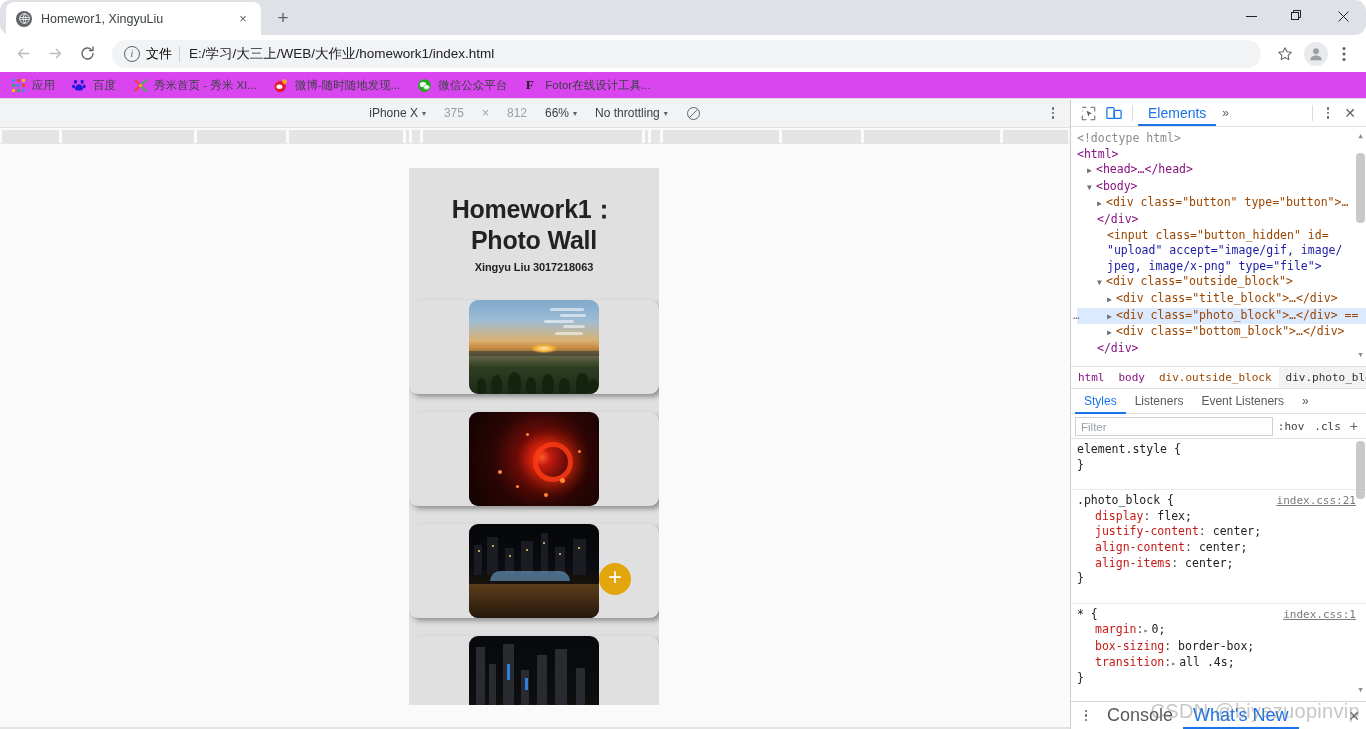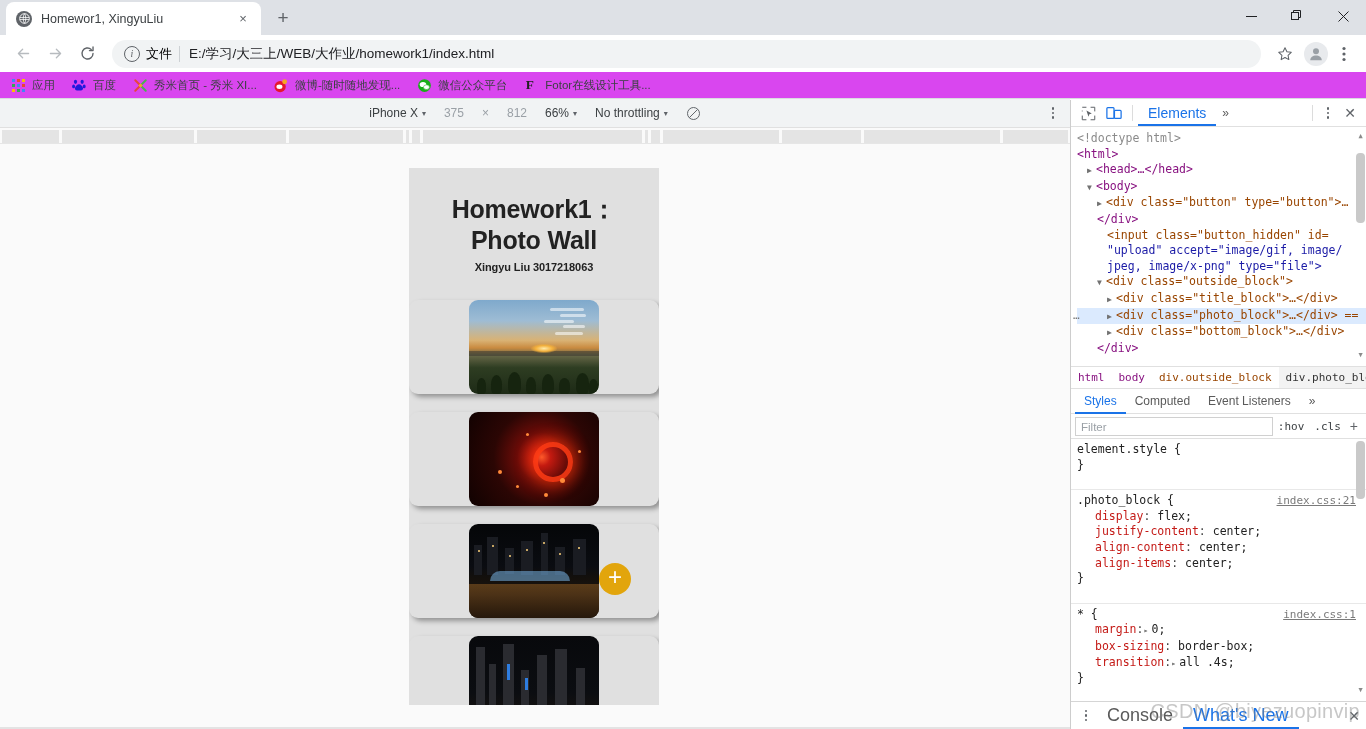--- a/index.html
+++ b/index.html
@@ -10,20 +10,21 @@
     background:#fff;
     -webkit-font-smoothing:antialiased;
   }
 
   
   .chrome-window { width:1366px; height:729px; position:relative; background:#fff; }
 
   .tabstrip {
     height:35px; background:#dee1e6; display:flex; align-items:flex-end;
     position:relative;
+    border-radius:11px;
   }
   .tab {
     height:33px; width:255px; background:#fff;
     border-radius:8px 8px 0 0; display:flex; align-items:center;
     padding:0 10px; margin-left:6px; position:relative;
   }
   .tab-favicon {
     width:16px; height:16px; border-radius:50%;
     background:#5f6368; margin-right:9px; flex:0 0 16px;
     display:flex; align-items:center; justify-content:center;
@@ -619,21 +620,21 @@
 
     <div class="breadcrumb">
       <div class="crumb">html</div>
       <div class="crumb">body</div>
       <div class="crumb c2">div.outside_block</div>
       <div class="crumb active">div.photo_block</div>
     </div>
 
     <div class="styles-tabs">
       <div class="st-tab active">Styles</div>
-      <div class="st-tab">Computed</div>
+      <div class="st-tab">Listeners</div>
       <div class="st-tab">Event Listeners</div>
       <div class="st-tab">»</div>
     </div>
 
     <div class="filter-row">
       <div class="filter-input">Filter</div>
       <div class="fr-btn">:hov</div>
       <div class="fr-btn">.cls</div>
       <div class="fr-plus">+</div>
     </div>

